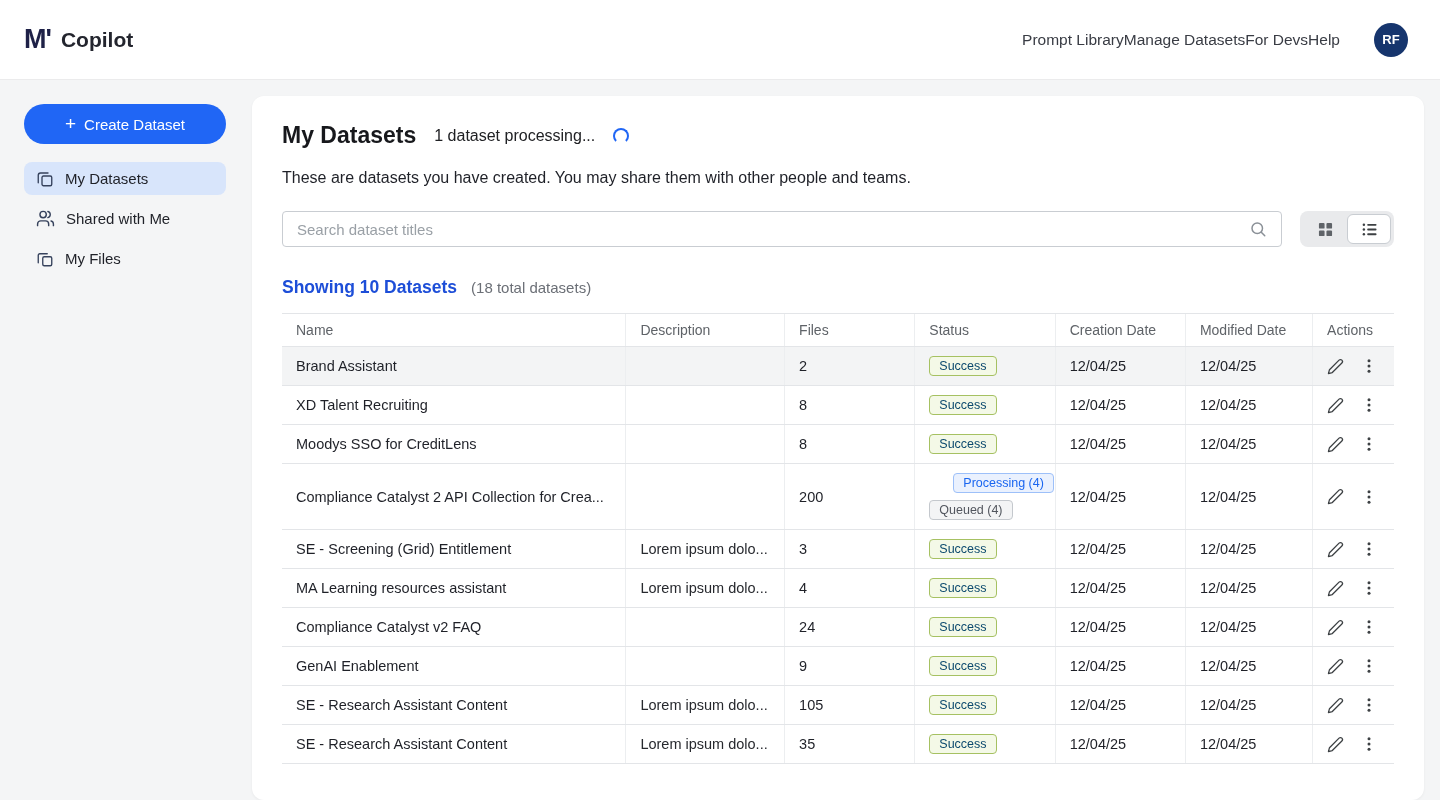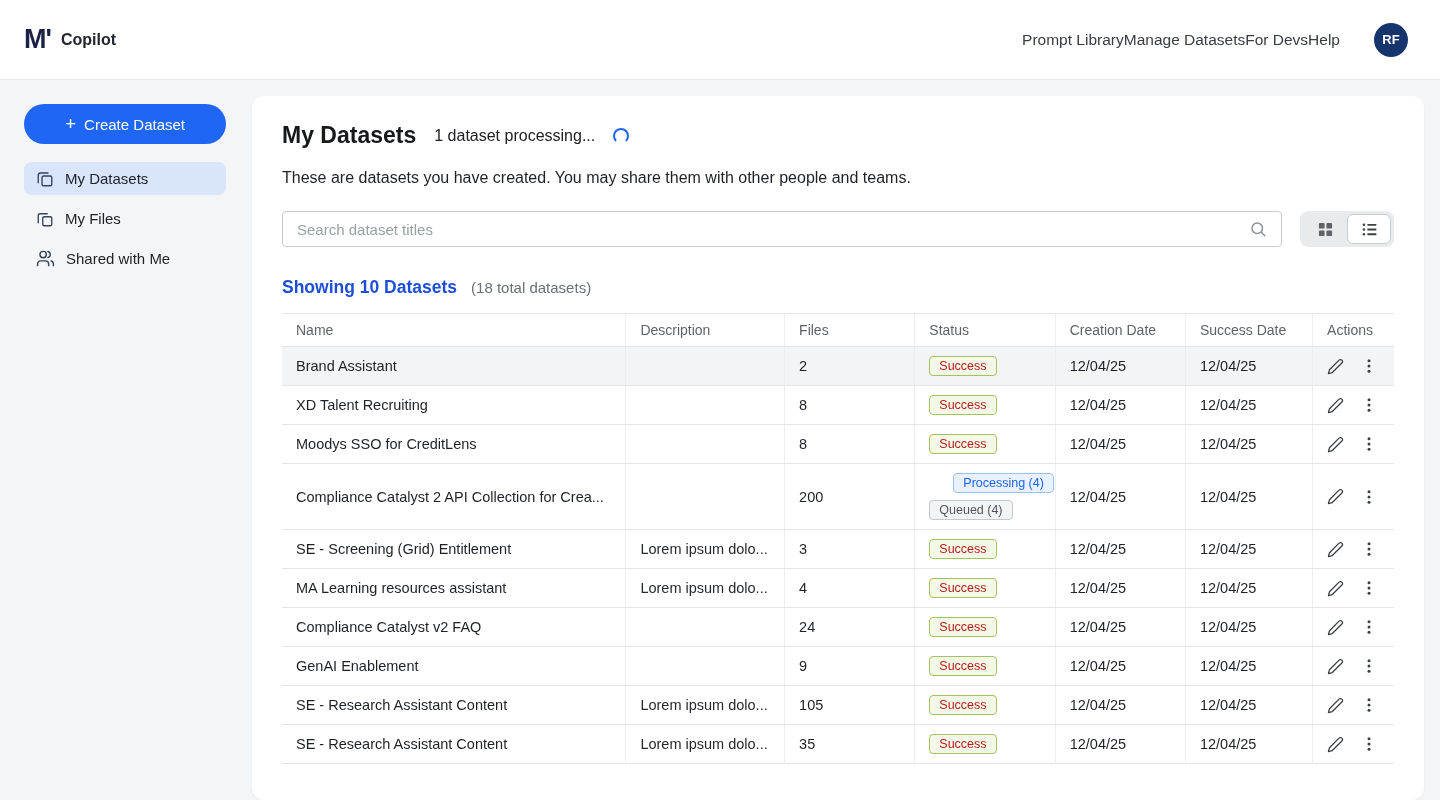--- a/index.html
+++ b/index.html
@@ -4,21 +4,21 @@
 <style>
   * { margin:0; padding:0; box-sizing:border-box; }
   html,body { width:1440px; height:800px; overflow:hidden; }
   body { font-family:"Liberation Sans", sans-serif; background:#f4f5f6; color:#202124; }
 
   
   .topbar { height:80px; background:#fff; border-bottom:1px solid #ebebec;
             display:flex; align-items:center; padding:0 32px 0 24px; }
   .brand { display:flex; align-items:center; gap:10px; }
   .logo { font-size:27px; font-weight:800; color:#1e2147; letter-spacing:-1px; }
-  .app-name { font-size:16px; font-weight:700; color:#23252e; }
+  .app-name { font-size:21px; font-weight:700; color:#23252e; }
   .topnav { margin-left:auto; display:flex; align-items:center; }
   .nav-item { font-size:15.5px; color:#393c44; cursor:pointer; text-decoration:none; }
   .avatar { width:34px; height:34px; border-radius:50%; background:#16356d; color:#fff;
             font-size:13px; font-weight:700; display:flex; align-items:center;
             justify-content:center; margin-left:34px; cursor:pointer; }
 
   
   .layout { display:flex; height:720px; }
   .sidebar { width:250px; flex-shrink:0; padding:24px 24px 0 24px; }
   .main-wrap { flex:1; padding:16px 16px 0 2px; }
@@ -70,21 +70,21 @@
              white-space:nowrap; overflow:hidden; }
   tbody td { font-size:14.5px; color:#1f2128; padding:9px 14px; border-bottom:1px solid #e3e5e8;
              vertical-align:middle; }
   thead th:not(:first-child), tbody td:not(:first-child) { border-left:1px solid #eceef0; }
   tbody tr.hl td { background:#f3f4f5; }
   .cell-name, .cell-desc { white-space:nowrap; overflow:hidden; text-overflow:ellipsis; }
   .cell-desc { color:#27292e; }
   .status-wrap { display:flex; flex-direction:column; align-items:flex-start; gap:7px; }
   .badge { display:inline-block; font-size:12.5px; padding:2px 9px; border-radius:4px;
            border:1px solid; white-space:nowrap; }
-  .badge.success    { color:#b91c1c; background:#f4f9e7; border-color:#a6c162; }
+  .badge.success    { color:#0c4a6e; background:#f4f9e7; border-color:#a6c162; }
   .badge.processing { color:#1a66f0; background:#eaf1fe; border-color:#9dc0f9;margin-left:24px; }
   .badge.queued     { color:#52565e; background:#f3f4f5; border-color:#c4c8cd; }
   .actions-wrap { display:flex; align-items:center; gap:17px; }
   .icon-btn { background:none; border:none; cursor:pointer; padding:0; display:flex;
               align-items:center; color:#3c4043; }
 </style>
 </head>
 <body>
 
 <header class="topbar">
@@ -113,37 +113,37 @@
           <span class="side-icon">
             <svg width="18" height="18" viewBox="0 0 24 24" fill="none" stroke="#36425c" stroke-width="1.8" stroke-linecap="round" stroke-linejoin="round">
               <rect x="8" y="8" width="13" height="13" rx="2"></rect>
               <path d="M16 4H6a3 3 0 0 0-3 3v10"></path>
             </svg>
           </span>
           <span>My Datasets</span>
         </div>
         <div class="side-item">
           <span class="side-icon">
-            <svg width="18" height="18" viewBox="0 0 24 24" fill="none" stroke="#36425c" stroke-width="1.8" stroke-linecap="round" stroke-linejoin="round">
-              <rect x="9" y="9" width="12" height="12" rx="2"></rect>
-              <path d="M15 5H5a2 2 0 0 0-2 2v10"></path>
-            </svg>
-          </span>
-          <span>My Files</span>
-        </div>
-        <div class="side-item">
-          <span class="side-icon">
             <svg width="19" height="19" viewBox="0 0 24 24" fill="none" stroke="#36425c" stroke-width="1.8" stroke-linecap="round" stroke-linejoin="round">
               <path d="M16 21v-2a4 4 0 0 0-4-4H6a4 4 0 0 0-4 4v2"></path>
               <circle cx="9" cy="7" r="4"></circle>
               <path d="M22 21v-2a4 4 0 0 0-3-3.87"></path>
               <path d="M15 3.13a4 4 0 0 1 0 7.75"></path>
             </svg>
           </span>
           <span>Shared with Me</span>
+        </div>
+        <div class="side-item">
+          <span class="side-icon">
+            <svg width="18" height="18" viewBox="0 0 24 24" fill="none" stroke="#36425c" stroke-width="1.8" stroke-linecap="round" stroke-linejoin="round">
+              <rect x="9" y="9" width="12" height="12" rx="2"></rect>
+              <path d="M15 5H5a2 2 0 0 0-2 2v10"></path>
+            </svg>
+          </span>
+          <span>My Files</span>
         </div>
       </div>
   </aside>
 
   <main class="main-wrap">
     <div class="card">
 
       <div class="title-row">
         <h1 class="page-title">My Datasets</h1>
         <span class="processing-note">1 dataset processing...</span>
@@ -203,21 +203,21 @@
             <col style="width:125px">
           <col style="width:80px">
         </colgroup>
         <thead>
           <tr id="thead-row">
               <th>Name</th>
               <th>Description</th>
               <th>Files</th>
               <th>Status</th>
               <th>Creation Date</th>
-              <th>Success Date</th>
+              <th>Modified Date</th>
               <th>Actions</th>
             </tr>
         </thead>
         <tbody id="tbody">
             <tr class="hl">
               <td class="cell-name">Brand Assistant</td>
               <td class="cell-desc"></td>
               <td>2</td>
               <td>
                 <div class="status-wrap">

